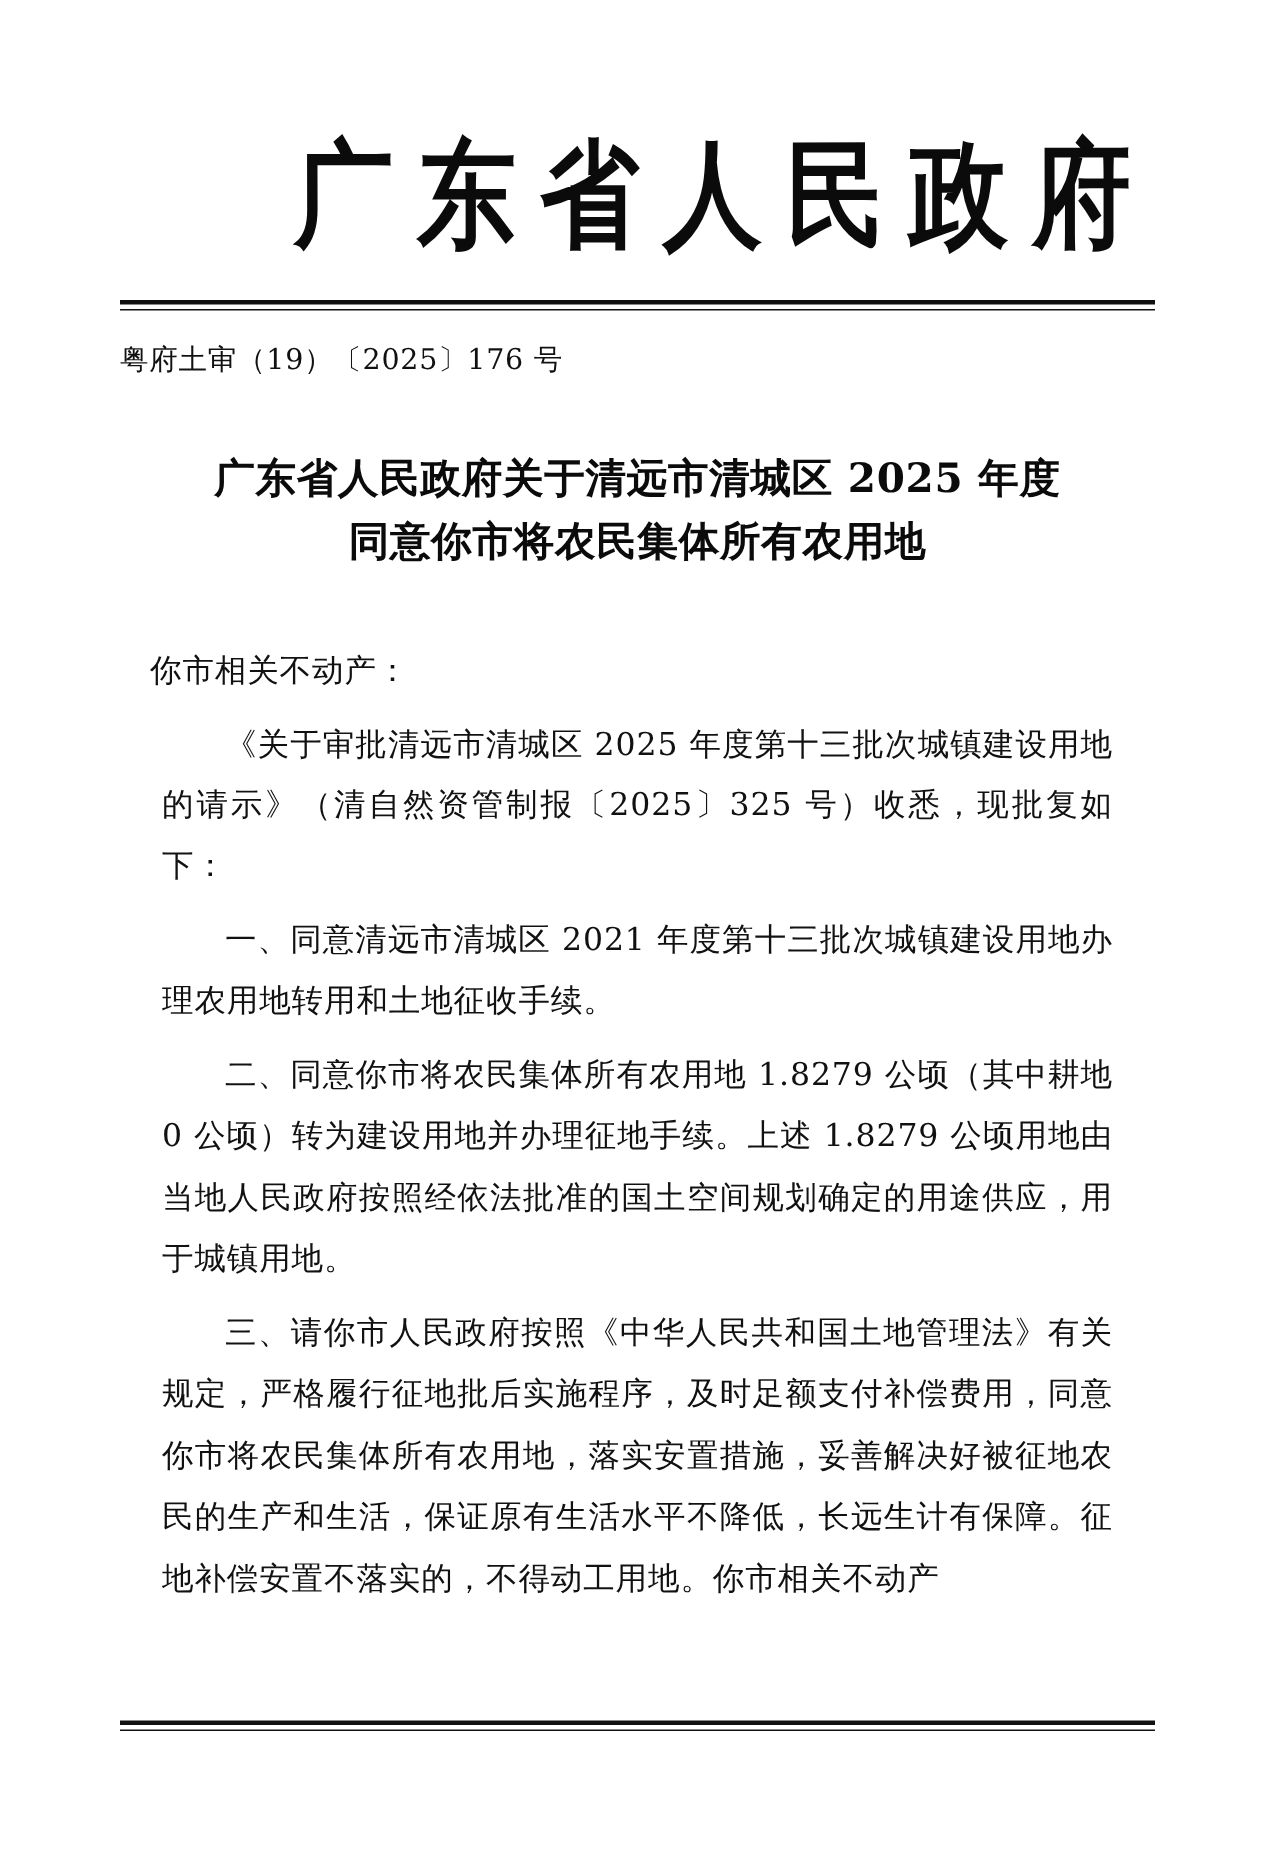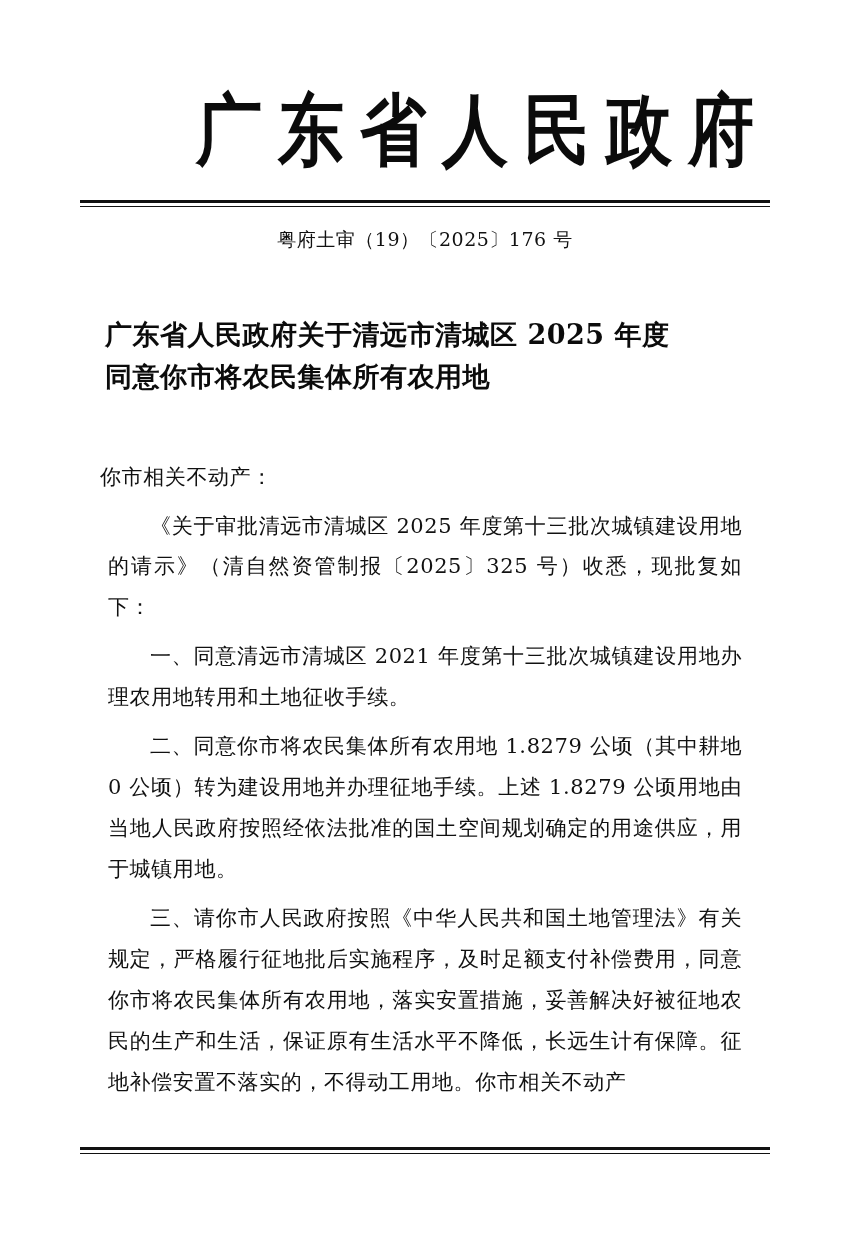--- a/index.html
+++ b/index.html
@@ -54,32 +54,33 @@
   .rule-thin {
     height: 1px;
     background: #111;
     margin-top: 3px;
   }
 
   
   .docnum {
     width: 690px;
     margin: 0 auto;
-    text-align: center;
+    text-align: left;
     font-size: 19px;
     letter-spacing: 0.5px;
     padding-top: 20px;
     color: #111;
   }
 
   
   .headline {
     width: 640px;
-    margin: 15px auto;
+    margin: 0 auto;
     padding-top: 46px;
+    text-align: center;
     font-weight: 700;
     font-size: 27px;
     line-height: 1.55;
     letter-spacing: 0.5px;
     color: #0b0b0b;
   }
   .headline-line {
     display: block;
   }
 

